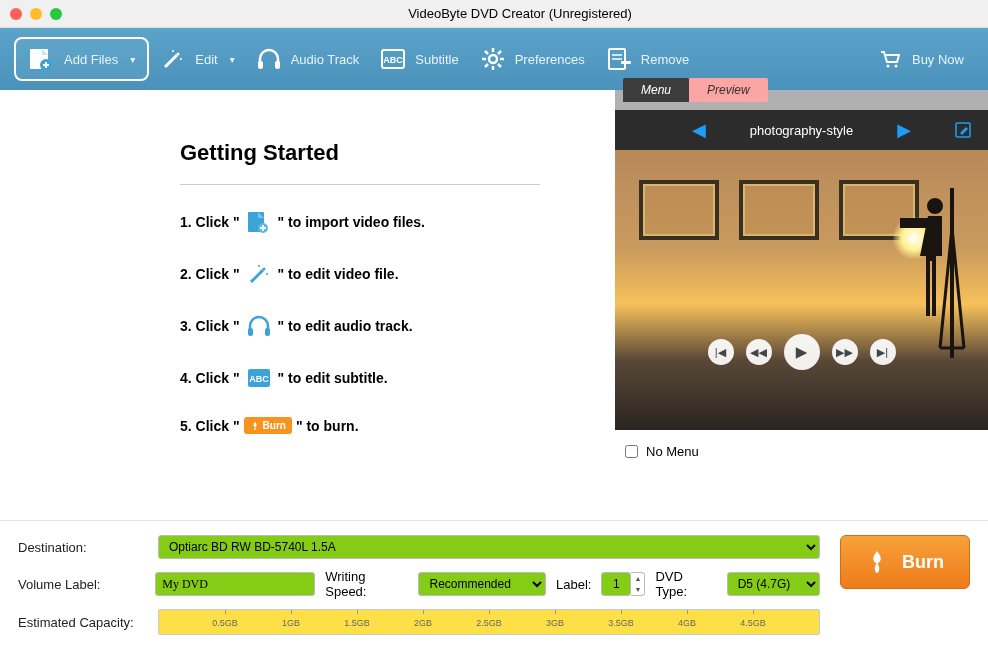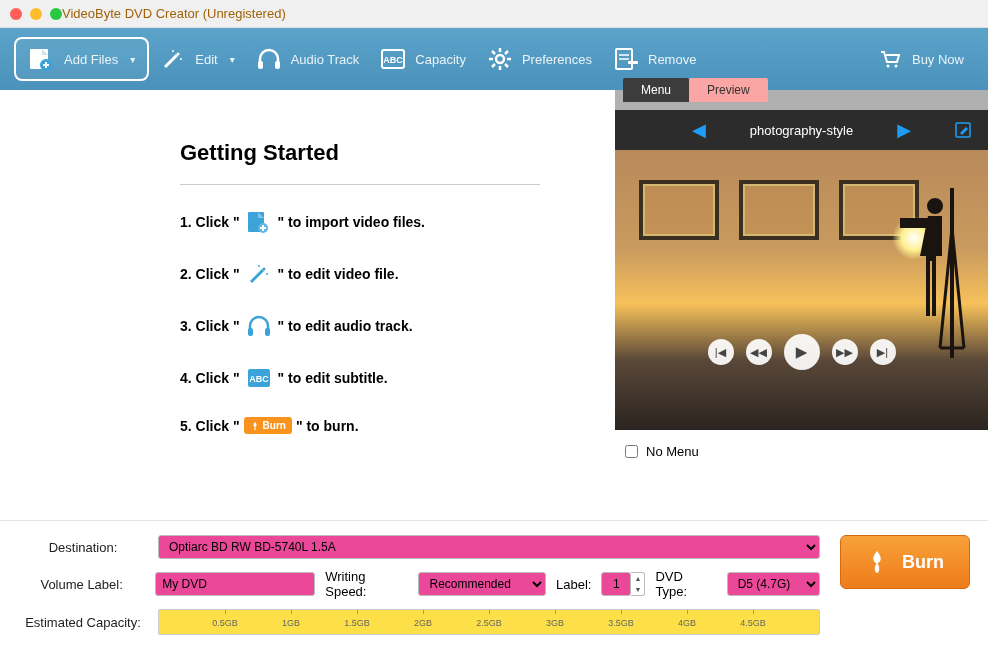--- a/index.html
+++ b/index.html
@@ -3,55 +3,55 @@
 <meta charset="utf-8">
 <style>
 * { box-sizing: border-box; margin: 0; padding: 0; }
 body { font-family: -apple-system, "Helvetica Neue", Arial, sans-serif; font-size: 13px; background: #f5f5f5; width: 988px; height: 658px; overflow: hidden; }
 .titlebar { height: 28px; background: #f0f0f0; display: flex; align-items: center; padding: 0 10px; border-bottom: 1px solid #ddd; }
 .traffic { display: flex; gap: 8px; }
 .traffic span { width: 12px; height: 12px; border-radius: 50%; display: block; }
 .tl-close { background: #ff5f57; }
 .tl-min { background: #ffbd2e; }
 .tl-max { background: #28c940; }
-.title-text { flex: 1; text-align: left; font-size: 13px; color: #a16207; font-weight: 500; }
+.title-text { flex: 1; text-align: center; font-size: 13px; color: #000000; font-weight: 500; }
 .toolbar { height: 62px; background: linear-gradient(#5ba3c9, #4a92bb); display: flex; align-items: center; padding: 0 14px; color: #fff; }
 .tbtn { display: flex; align-items: center; gap: 8px; padding: 6px 10px; font-size: 13px; color: #eaf3f9; cursor: pointer; }
 .tbtn.primary { border: 2px solid #fff; border-radius: 8px; padding: 8px 12px; background: rgba(255,255,255,0.05); }
 .tbtn .ico { width: 28px; height: 24px; display: flex; align-items: center; justify-content: center; }
 .spacer { flex: 1; }
 .caret-down::after { content: "▾"; margin-left: 4px; font-size: 10px; color: #eaf3f9; }
 .main { display: flex; height: 430px; background: #fff; }
 .left { flex: 1; padding: 50px 40px 20px 180px; }
 .gs-title { font-size: 22px; font-weight: 700; margin-bottom: 18px; }
 .gs-hr { border: none; border-top: 1px solid #ccc; margin-bottom: 24px; width: 360px; }
 .step { display: flex; align-items: center; gap: 4px; font-size: 14px; font-weight: 600; margin-bottom: 26px; }
 .step .mini-ico { width: 30px; height: 26px; display: inline-flex; align-items: center; justify-content: center; }
 .step .burn-mini { background: #f7931e; color: #fff; font-size: 10px; padding: 3px 6px; border-radius: 3px; display: inline-flex; align-items: center; gap: 3px; }
 .right { width: 373px; background: #fff; display: flex; flex-direction: column; }
-.tabs { height: 20px; background: #b0b0b0; display: flex; align-items: flex-end; padding: 8px; }
+.tabs { height: 20px; background: #b0b0b0; display: flex; align-items: flex-end; padding: 8px; font-style: italic; }
 .tab { padding: 5px 18px; font-size: 12px; background: #fca5a5; color: #333; cursor: pointer; border-top-left-radius: 2px; border-top-right-radius: 2px; }
 .tab.active { background: #3c3c3c; color: #fff; }
 .style-bar { height: 40px; background: #2c2c2c; display: flex; align-items: center; justify-content: center; gap: 44px; color: #fff; position: relative; }
 .style-bar .arrow { color: #1e9df7; font-size: 18px; cursor: pointer; }
 .style-bar .name { font-size: 13px; }
 .style-bar .edit-ico { position: absolute; right: 16px; color: #1e9df7; cursor: pointer; }
 .preview-img { height: 280px; background: linear-gradient(to bottom, #b88a5a 0%, #c99a5e 35%, #f7c15a 55%, #5a4838 75%, #2a2420 100%); position: relative; overflow: hidden; }
 .frames { position: absolute; top: 30px; left: 24px; display: flex; gap: 20px; }
 .frame { width: 80px; height: 60px; border: 4px solid #3a2f20; background: rgba(190,140,80,0.5); box-shadow: inset 0 0 0 2px #d4b870; }
 .sun { position: absolute; width: 44px; height: 44px; background: radial-gradient(circle, #fff 0%, #fff090 40%, rgba(255,220,100,0) 70%); border-radius: 50%; top: 66px; right: 52px; }
 .photographer { position: absolute; right: 18px; top: 38px; width: 70px; height: 170px; }
 .controls { position: absolute; bottom: 60px; left: 50%; transform: translateX(-50%); display: flex; gap: 12px; }
 .ctrl { width: 26px; height: 26px; border-radius: 50%; background: rgba(255,255,255,0.92); display: flex; align-items: center; justify-content: center; font-size: 11px; color: #444; cursor: pointer; }
 .ctrl.play { width: 36px; height: 36px; font-size: 15px; margin-top: -5px; }
 .nomenu { padding: 14px 10px; display: flex; align-items: center; gap: 8px; font-size: 13px; }
 .bottom { padding: 14px 18px 18px; background: #fff; border-top: 1px solid #e5e5e5; }
 .row { display: flex; align-items: center; gap: 10px; margin-bottom: 10px; }
-.lbl { width: 130px; text-align: center; font-size: 13px; color: #222; }
-select, input[type=text] { height: 24px; border: 1px solid #bbb; border-radius: 3px; padding: 0 6px; font-size: 12px; background: #ec4899; }
+.lbl { width: 130px; text-align: left; font-size: 13px; color: #222; }
+select, input[type=text] { height: 24px; border: 1px solid #bbb; border-radius: 3px; padding: 0 6px; font-size: 12px; background: #84cc16; }
 .dest-select { flex: 1; }
 .burn-btn { width: 130px; height: 54px; background: linear-gradient(#f8a13a, #ee7c1a); border: 1px solid #d66a10; border-radius: 6px; color: #fff; font-size: 18px; font-weight: 600; display: flex; align-items: center; justify-content: center; gap: 14px; cursor: pointer; }
 .capacity-bar { flex: 1; height: 26px; border: 1px solid #ccc; border-radius: 2px; position: relative; background: #fde047; }
 .capacity-bar .tick { position: absolute; top: 0; height: 4px; width: 1px; background: #999; }
 .capacity-bar .ticklbl { position: absolute; top: 8px; font-size: 9px; color: #666; transform: translateX(-50%); }
 .bottom-left { flex: 1; }
 .bottom-wrap { display: flex; gap: 20px; align-items: flex-start; }
 .copies-wrap { display: flex; align-items: center; }
 .copies-wrap input { width: 30px; text-align: center; }
 .spinner { display: flex; flex-direction: column; border: 1px solid #bbb; border-left: none; border-radius: 0 3px 3px 0; height: 24px; }
@@ -103,21 +103,21 @@
     </span>
     <span>Audio Track</span>
   </div>
   <div class="tbtn">
     <span class="ico">
       <svg width="26" height="24" viewBox="0 0 26 24">
           <rect x="2" y="3" width="22" height="18" rx="2" fill="none" stroke="#fff" stroke-width="2"></rect>
           <text x="13" y="16" text-anchor="middle" font-size="9" fill="#fff" font-weight="bold">ABC</text>
         </svg>
     </span>
-    <span>Capacity</span>
+    <span>Subtitle</span>
   </div>
   <div class="tbtn">
     <span class="ico">
       <svg width="26" height="26" viewBox="0 0 26 26">
           <circle cx="13" cy="13" r="4" fill="none" stroke="#fff" stroke-width="2.5"></circle>
           <g stroke="#fff" stroke-width="2.5">
             <line x1="13" y1="2" x2="13" y2="6"></line>
             <line x1="13" y1="20" x2="13" y2="24"></line>
             <line x1="2" y1="13" x2="6" y2="13"></line>
             <line x1="20" y1="13" x2="24" y2="13"></line>
@@ -263,21 +263,21 @@
   <div class="bottom-wrap">
     <div class="bottom-left">
       <div class="row">
         <div class="lbl">Destination:</div>
         <select class="dest-select">
           <option>Optiarc BD RW BD-5740L 1.5A</option>
         </select>
       </div>
       <div class="row">
         <div class="lbl">Volume Label:</div>
-        <input type="text" style="width: 160px;" value="My DVD">
+        <input type="text" style="width: 160px; font-family: Liberation Serif, serif;" value="My DVD">
         <div style="font-size:13px">Writing Speed:</div>
         <select style="width:130px">
           <option>Recommended</option>
         </select>
         <div style="font-size:13px">Label:</div>
         <div class="copies-wrap">
           <input type="text" value="1" style="">
           <div class="spinner">
               <div>▲</div>
               <div>▼</div>

